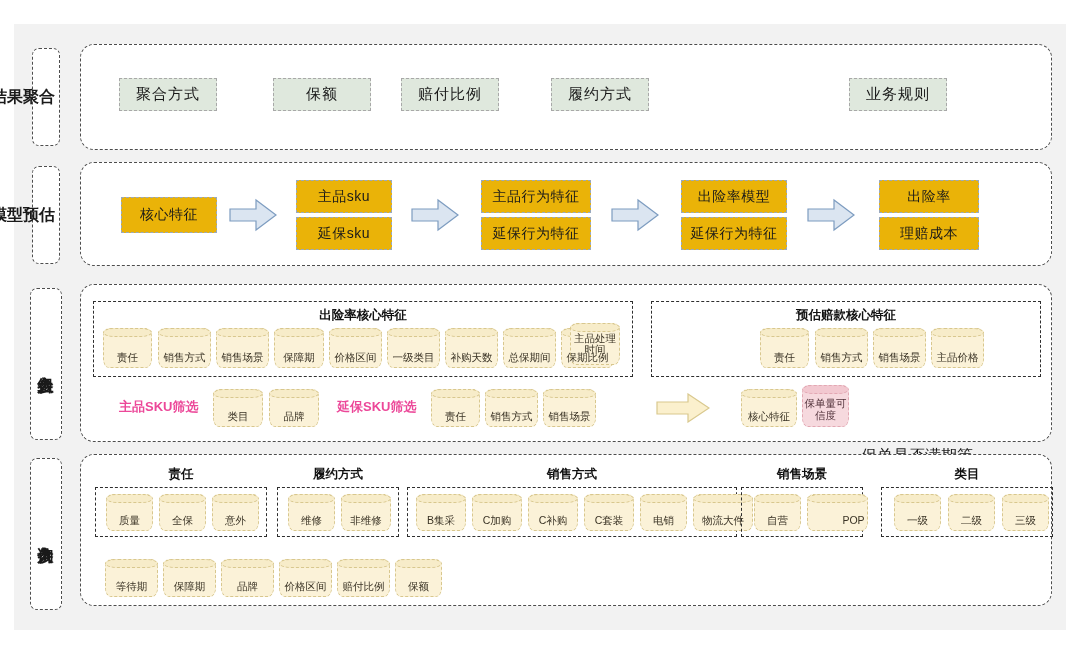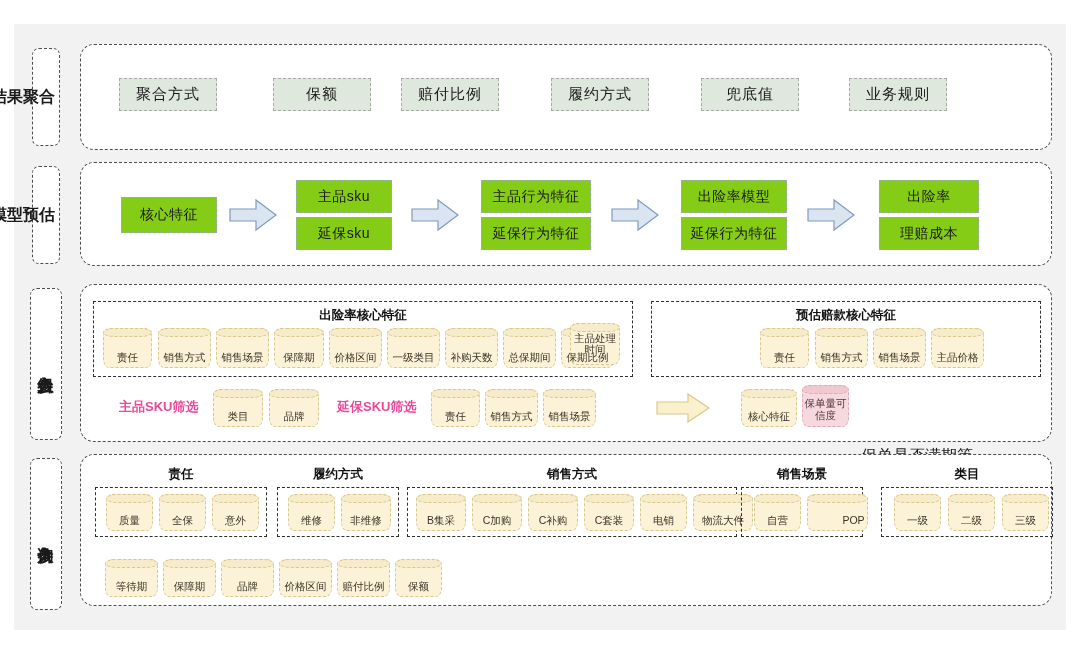--- a/index.html
+++ b/index.html
@@ -57,21 +57,21 @@
     background:#dfe8dd;
     border:1.2px dashed #a8a8a8;
     box-sizing:border-box;
     display:flex;align-items:center;justify-content:center;
     font-size:15px;color:#1a1a1a;
     letter-spacing:1px;
   }
   
   .chip-blue{
     position:absolute;
-    background:#84cc16;
+    background:#eab308;
     border:1.2px dashed #9aa9bd;
     box-sizing:border-box;
     display:flex;align-items:center;justify-content:center;
     font-size:14px;color:#1a1a1a;
     letter-spacing:.5px;
   }
   
   .arrow-blue{
     position:absolute;
     width:48px;height:34px;
@@ -139,21 +139,20 @@
 
   <div class="row" style="left:0;top:0;width:1080px;height:651px;">
     <div class="row-label" style="left:32px;top:48px;width:28px;height:98px;">
       <div class="row-label-text horiz">结果聚合</div>
     </div>
     <div class="row-body" style="left:80px;top:44px;width:972px;height:106px;">
       <div class="chip-green" style="left:38px;top:33px;width:98px;height:33px;">聚合方式</div>
       <div class="chip-green" style="left:192px;top:33px;width:98px;height:33px;">保额</div>
       <div class="chip-green" style="left:320px;top:33px;width:98px;height:33px;">赔付比例</div>
       <div class="chip-green" style="left:470px;top:33px;width:98px;height:33px;">履约方式</div>
-      <div class="chip-green" style="left:620px;top:33px;width:98px;height:33px;">兜底值</div>
       <div class="chip-green" style="left:768px;top:33px;width:98px;height:33px;">业务规则</div>
     </div>
   </div>
 
   <div class="row" style="left:0;top:0;width:1080px;height:651px;">
     <div class="row-label" style="left:32px;top:166px;width:28px;height:98px;">
       <div class="row-label-text horiz">模型预估</div>
     </div>
     <div class="row-body" style="left:80px;top:162px;width:972px;height:104px;">
 

